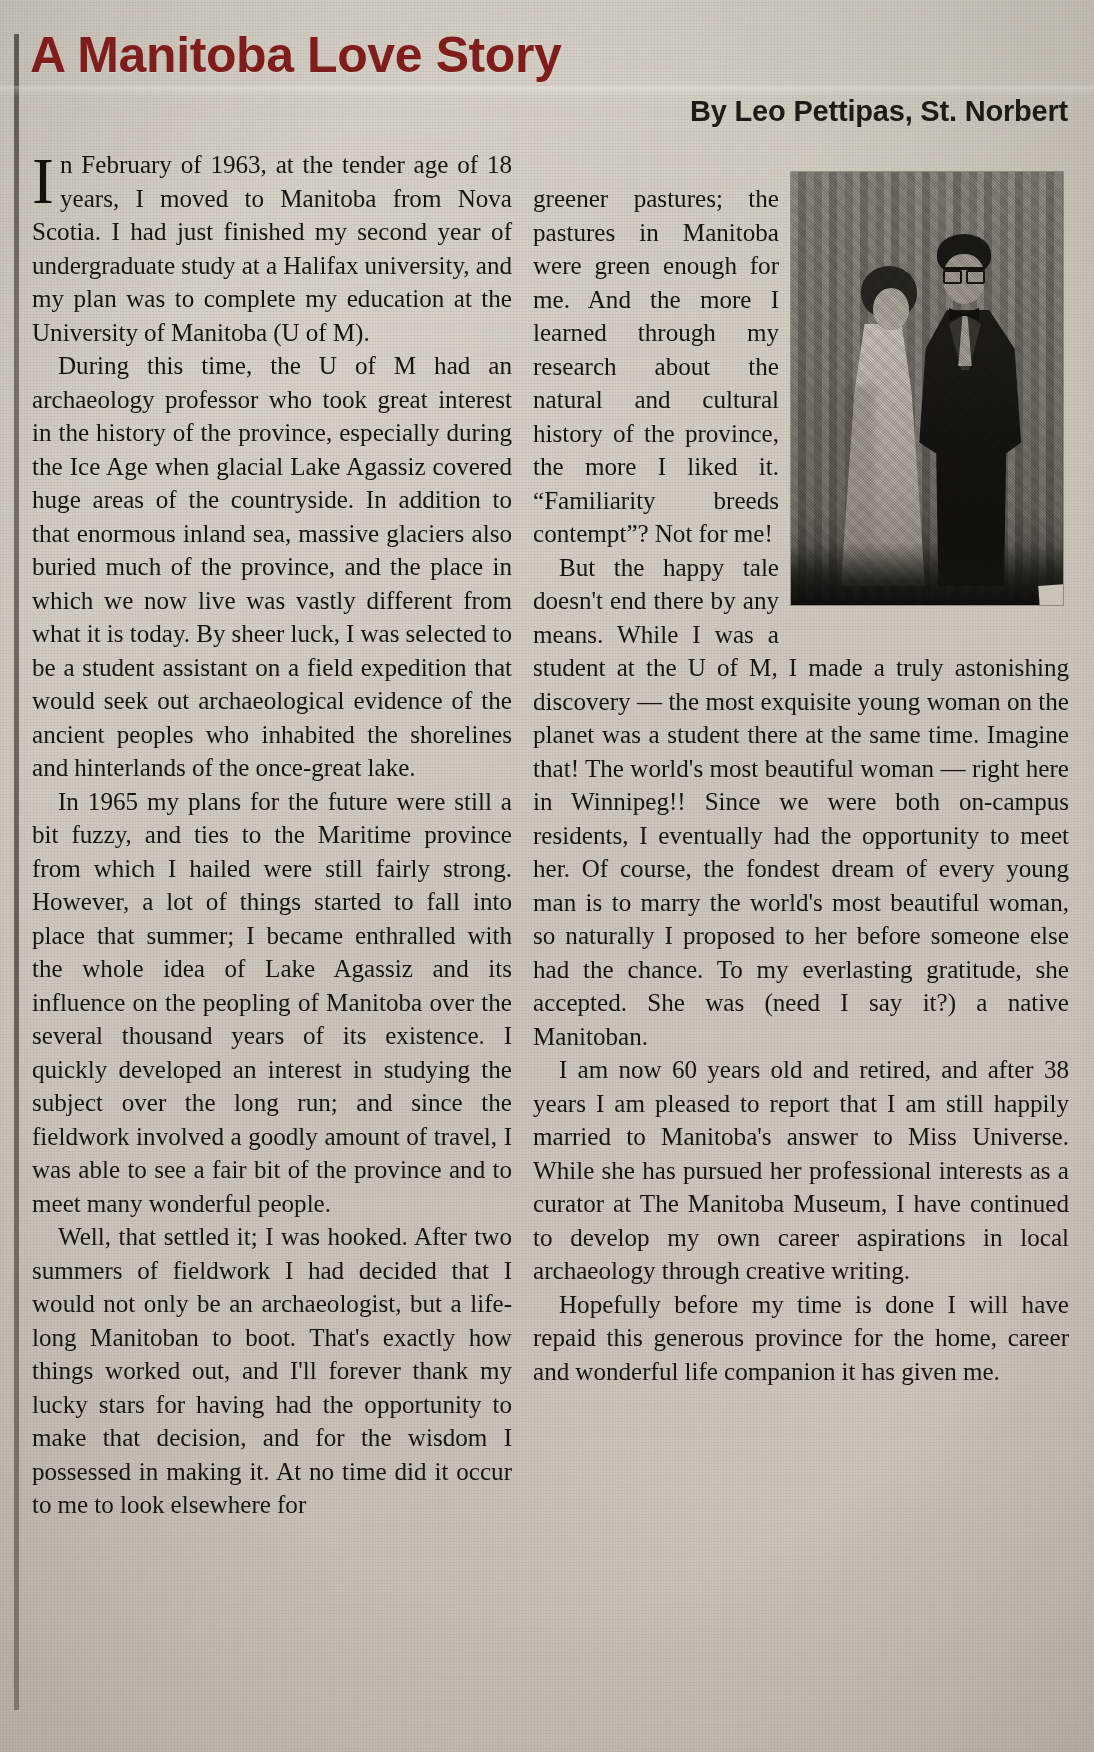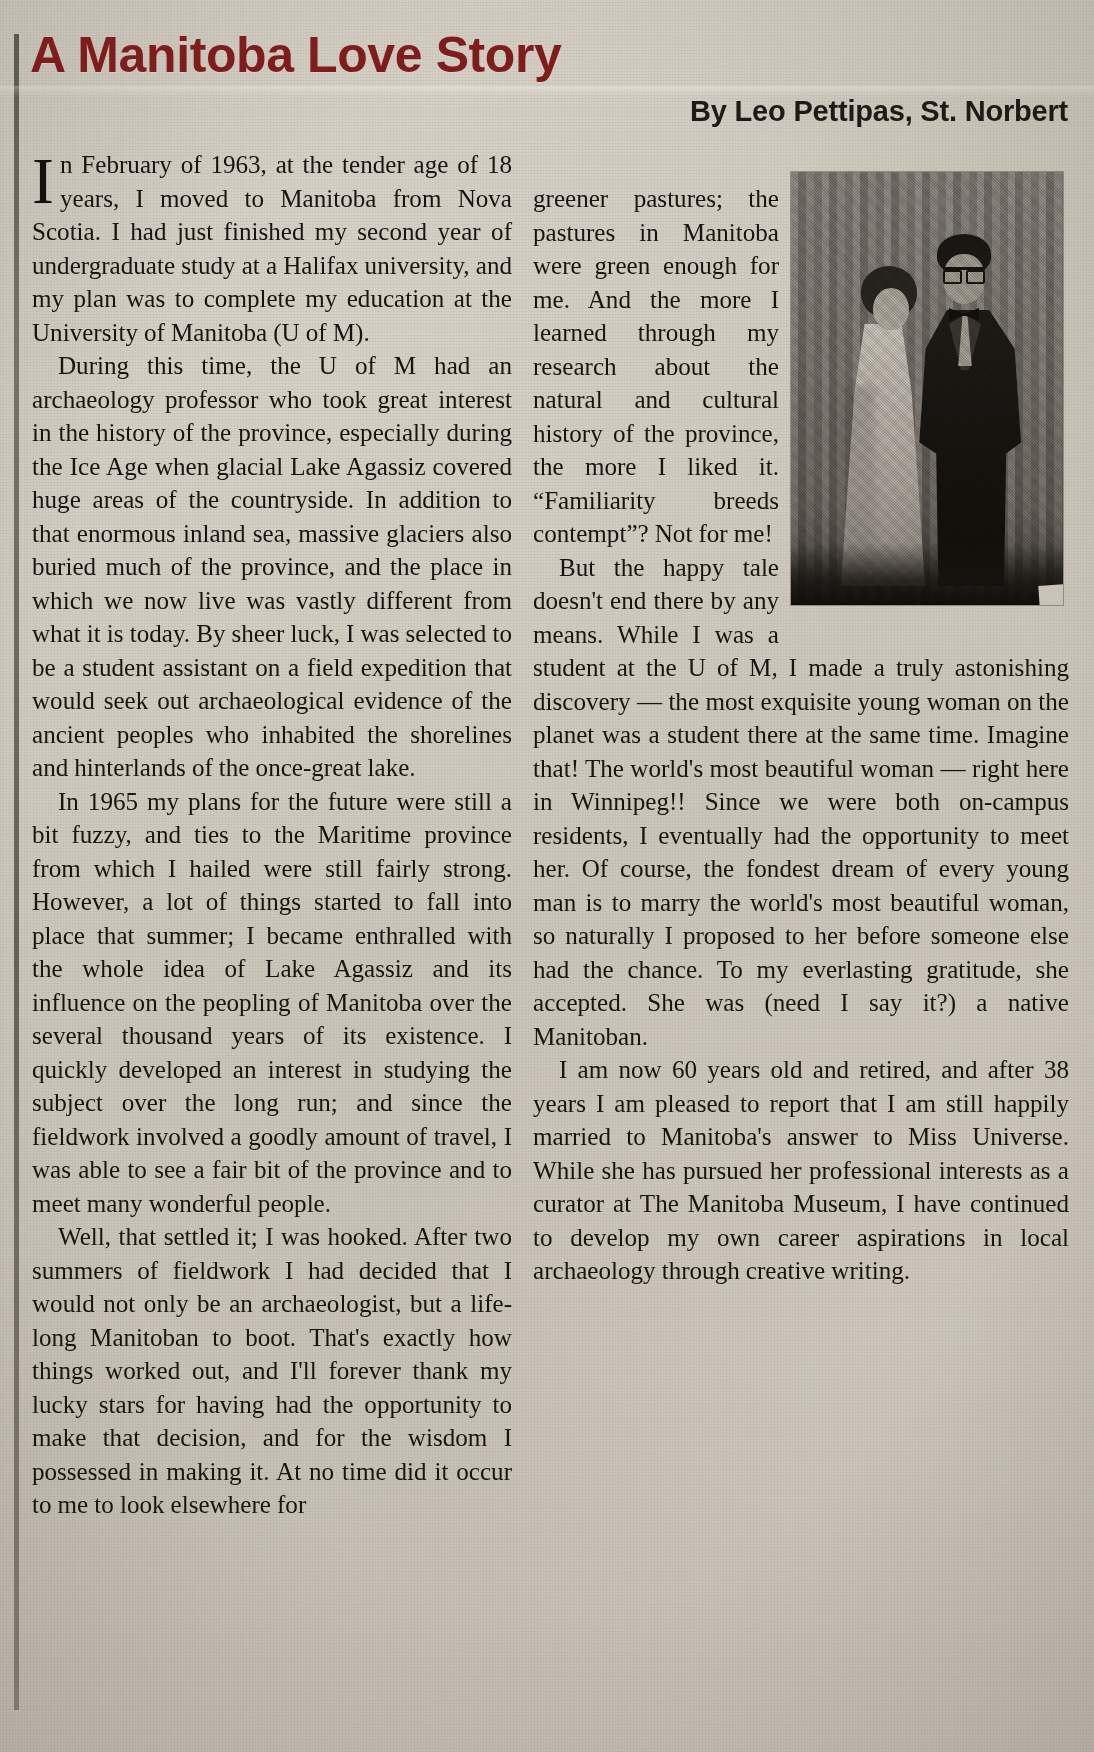--- a/index.html
+++ b/index.html
@@ -317,20 +317,21 @@
     <p><span>During this time, the U of M had an archaeology professor who took great interest in the history of the province, especially during the Ice Age when glacial Lake Agassiz covered huge areas of the countryside. In addition to that enormous inland sea, massive glaciers also buried much of the province, and the place in which we now live was vastly different from what it is today. By sheer luck, I was selected to be a student assistant on a field expedition that would seek out archaeological evidence of the ancient peoples who inhabited the shorelines and hinterlands of the once-great lake.</span></p>
     <p><span>In 1965 my plans for the future were still a bit fuzzy, and ties to the Maritime province from which I hailed were still fairly strong. However, a lot of things started to fall into place that summer; I became enthralled with the whole idea of Lake Agassiz and its influence on the peopling of Manitoba over the several thousand years of its existence. I quickly developed an interest in studying the subject over the long run; and since the fieldwork involved a goodly amount of travel, I was able to see a fair bit of the province and to meet many wonderful people.</span></p>
     <p><span>Well, that settled it; I was hooked. After two summers of fieldwork I had decided that I would not only be an archaeologist, but a life-long Manitoban to boot. That's exactly how things worked out, and I'll forever thank my lucky stars for having had the opportunity to make that decision, and for the wisdom I possessed in making it. At no time did it occur to me to look elsewhere for</span></p>
   </div>
 
   <div class="col" id="col-right">
     <div class="photo-float"></div>
     <p class="first"><span>greener pastures; the pastures in Manitoba were green enough for me. And the more I learned through my research about the natural and cultural history of the province, the more I liked it. “Familiarity breeds contempt”? Not for me!</span></p>
     <p><span>But the happy tale doesn't end there by any means. While I was a student at the U of M, I made a truly astonishing discovery — the most exquisite young woman on the planet was a student there at the same time. Imagine that! The world's most beautiful woman — right here in Winnipeg!! Since we were both on-campus residents, I eventually had the opportunity to meet her. Of course, the fondest dream of every young man is to marry the world's most beautiful woman, so naturally I proposed to her before someone else had the chance. To my everlasting gratitude, she accepted. She was (need I say it?) a native Manitoban.</span></p>
     <p><span>I am now 60 years old and retired, and after 38 years I am pleased to report that I am still happily married to Manitoba's answer to Miss Universe. While she has pursued her professional interests as a curator at The Manitoba Museum, I have continued to develop my own career aspirations in local archaeology through creative writing.</span></p>
+    <p><span>Hopefully before my time is done I will have repaid this generous province for the home, career and wonderful life companion it has given me.</span></p>
   </div>
 
   <div class="photo">
     <div class="curtain"></div>
     <div class="fig-woman">
       <div class="gown"></div>
       <div class="gownshade"></div>
       <div class="hair"></div>
       <div class="face"></div>
     </div>

